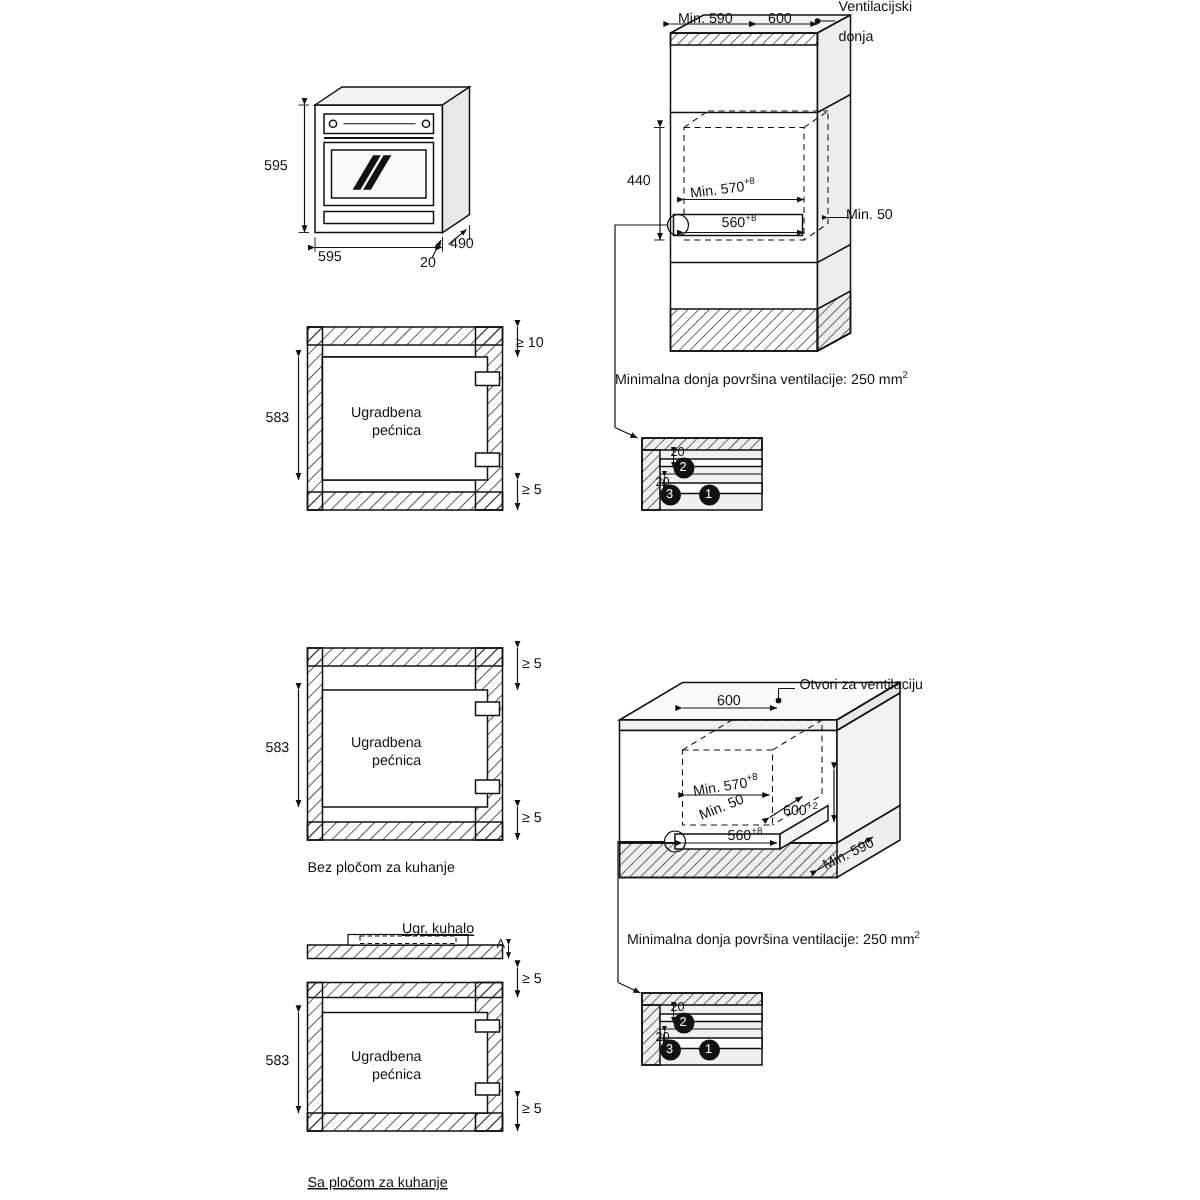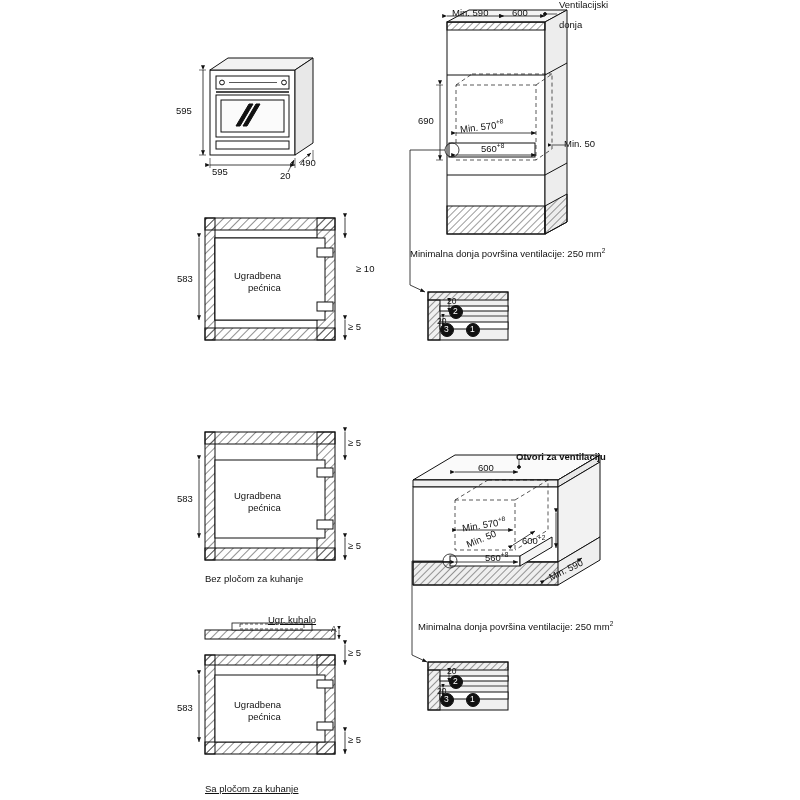--- a/index.html
+++ b/index.html
@@ -263,33 +263,33 @@
 
 <div class="lbl" style="left:176px;top:106px;">595</div>
 <div class="lbl" style="left:212px;top:167px;">595</div>
 <div class="lbl" style="left:300px;top:158px;">490</div>
 <div class="lbl" style="left:280px;top:171px;">20</div>
 
 <div class="lbl" style="left:452px;top:8px;">Min. 590</div>
 <div class="lbl" style="left:512px;top:8px;">600</div>
 <div class="lbl" style="left:559px;top:0;">Ventilacijski</div>
 <div class="lbl" style="left:559px;top:20px;">donja</div>
-<div class="lbl" style="left:418px;top:116px;">690</div>
+<div class="lbl" style="left:418px;top:116px;">440</div>
 <div class="lbl" style="left:460px;top:120px;transform:rotate(-7deg);"><span>Min. 570</span><span class="sup">+8</span></div>
 <div class="lbl" style="left:481px;top:142px;"><span>560</span><span class="sup">+8</span></div>
 <div class="lbl" style="left:564px;top:139px;">Min. 50</div>
 <div class="lbl" style="left:410px;top:247px;"><span>Minimalna donja površina ventilacije: 250 mm</span><span class="sup">2</span></div>
 
 <div class="lbl sm" style="left:447px;top:297px;">20</div>
 <div class="lbl sm" style="left:437px;top:317px;">20</div>
 <div class="lbl sm" style="left:453px;top:307px;color:#fff;">2</div>
 <div class="lbl sm" style="left:470px;top:325px;color:#fff;">1</div>
 <div class="lbl sm" style="left:444px;top:325px;color:#fff;">3</div>
 
-<div class="lbl" style="left:356px;top:224px;margin-top:40px;">≥ 10</div>
+<div class="lbl" style="left:344px;top:224px;">≥ 10</div>
 <div class="lbl" style="left:348px;top:322px;">≥ 5</div>
 <div class="lbl" style="left:177px;top:274px;">583</div>
 <div class="lbl center" style="left:234px;top:271px;">Ugradbena</div>
 <div class="lbl center" style="left:248px;top:283px;">pećnica</div>
 
 <div class="lbl" style="left:348px;top:438px;">≥ 5</div>
 <div class="lbl" style="left:348px;top:541px;">≥ 5</div>
 <div class="lbl" style="left:177px;top:494px;">583</div>
 <div class="lbl center" style="left:234px;top:491px;">Ugradbena</div>
 <div class="lbl center" style="left:248px;top:503px;">pećnica</div>
@@ -297,21 +297,21 @@
 
 <div class="lbl" style="left:268px;top:615px;text-decoration:underline;">Ugr. kuhalo</div>
 <div class="lbl sm" style="left:331px;top:625px;">A</div>
 <div class="lbl" style="left:348px;top:648px;">≥ 5</div>
 <div class="lbl" style="left:348px;top:735px;">≥ 5</div>
 <div class="lbl" style="left:177px;top:703px;">583</div>
 <div class="lbl center" style="left:234px;top:700px;">Ugradbena</div>
 <div class="lbl center" style="left:248px;top:712px;">pećnica</div>
 <div class="lbl" style="left:205px;top:784px;text-decoration:underline;">Sa pločom za kuhanje</div>
 
-<div class="lbl" style="left:516px;top:452px;font-weight:bold;">Otvori za ventilaciju</div>
+<div class="lbl" style="left:533px;top:452px;">Otvori za ventilaciju</div>
 <div class="lbl" style="left:478px;top:463px;">600</div>
 <div class="lbl" style="left:462px;top:518px;transform:rotate(-9deg);"><span>Min. 570</span><span class="sup">+8</span></div>
 <div class="lbl" style="left:466px;top:534px;transform:rotate(-22deg);">Min. 50</div>
 <div class="lbl" style="left:485px;top:551px;"><span>560</span><span class="sup">+8</span></div>
 <div class="lbl" style="left:522px;top:534px;"><span>600</span><span class="sup">+2</span></div>
 <div class="lbl" style="left:548px;top:565px;transform:rotate(-26deg);">Min. 590</div>
 <div class="lbl" style="left:418px;top:620px;"><span>Minimalna donja površina ventilacije: 250 mm</span><span class="sup">2</span></div>
 
 <div class="lbl sm" style="left:447px;top:667px;">20</div>
 <div class="lbl sm" style="left:437px;top:687px;">20</div>

